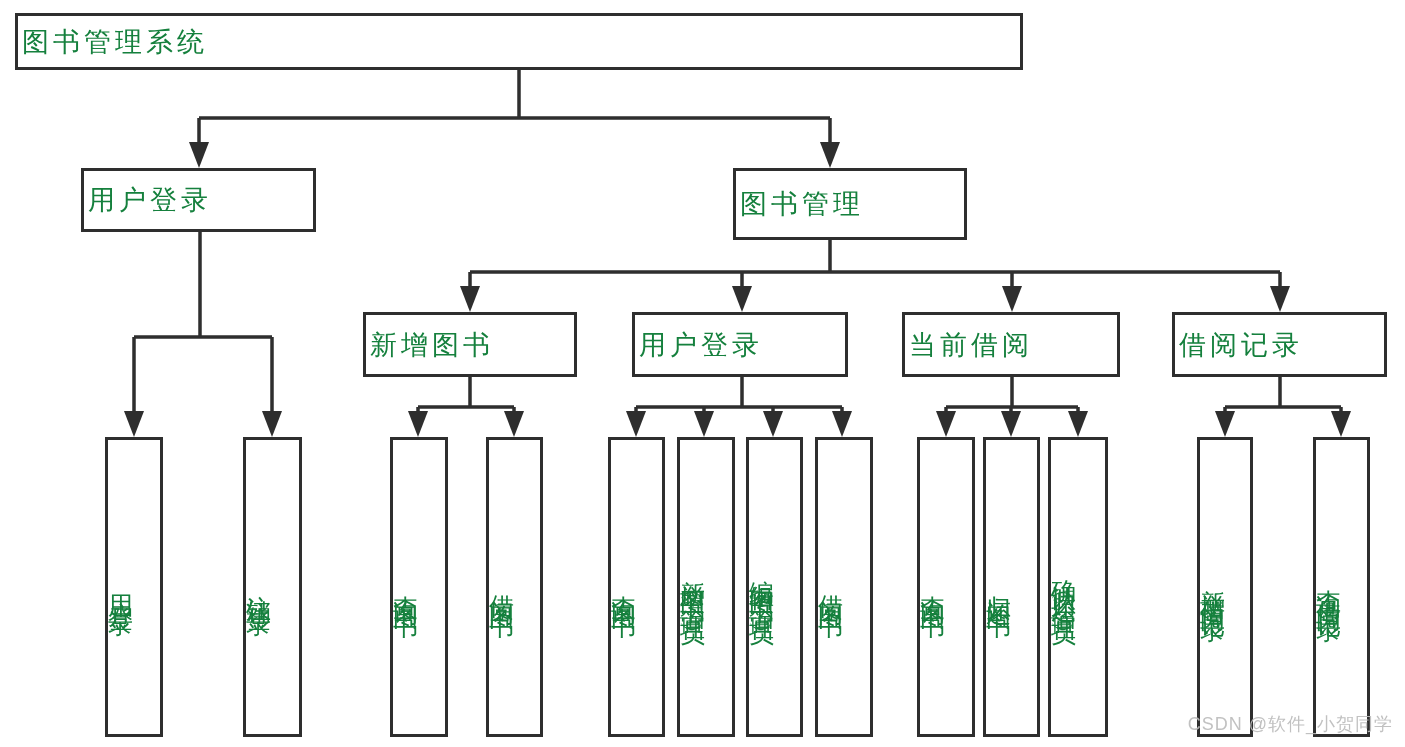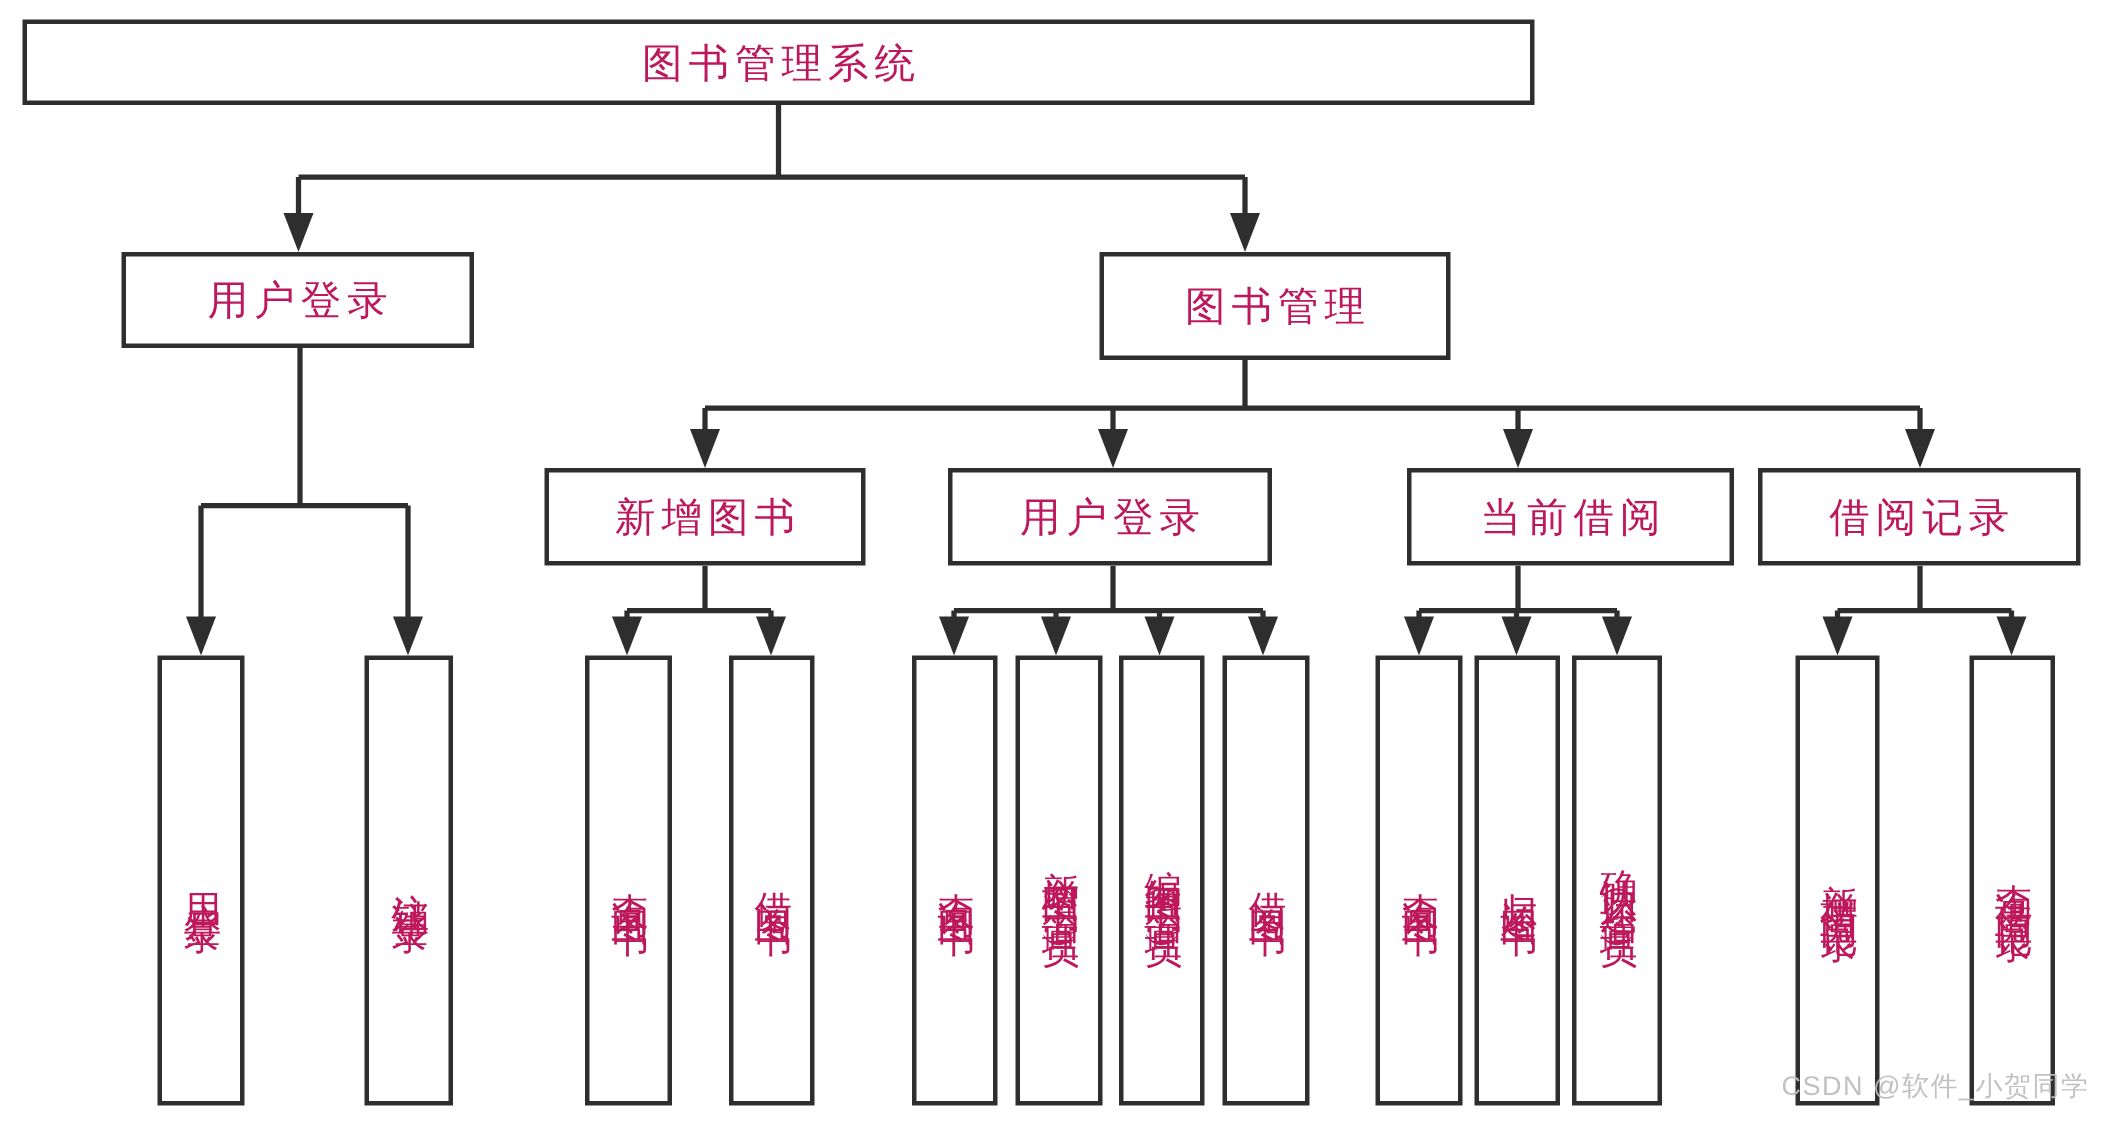--- a/index.html
+++ b/index.html
@@ -20,24 +20,23 @@
     left: 0; top: 0;
     width: 1405px;
     height: 747px;
     z-index: 1;
   }
   .node {
     position: absolute;
     box-sizing: border-box;
     border: 3px solid #2e2e2e;
     background: #ffffff;
-    color: #be185d;
+    color: #15803d;
     display: flex;
     align-items: center;
-    justify-content: center;
     z-index: 2;
   }
   .hlabel {
     font-size: 27px;
     letter-spacing: 4px;
     white-space: nowrap;
     text-indent: 4px; 
   }
   .vtext {
     writing-mode: vertical-rl;
@@ -113,21 +112,21 @@
   <div class="node" style="left:733px; top:168px; width:234px; height:72px;">
     <span class="hlabel">图书管理</span>
   </div>
 
   <div class="node" style="left:363px; top:312px; width:214px; height:65px;">
     <span class="hlabel">新增图书</span>
   </div>
   <div class="node" style="left:632px; top:312px; width:216px; height:65px;">
     <span class="hlabel">用户登录</span>
   </div>
-  <div class="node" style="left:938px; top:312px; width:218px; height:65px;">
+  <div class="node" style="left:902px; top:312px; width:218px; height:65px;">
     <span class="hlabel">当前借阅</span>
   </div>
   <div class="node" style="left:1172px; top:312px; width:215px; height:65px;">
     <span class="hlabel">借阅记录</span>
   </div>
 
   <div class="node" style="left:105px; top:437px; width:58px; height:300px;">
     <span class="vtext">用户登录</span>
   </div>
   <div class="node" style="left:243px; top:437px; width:59px; height:300px;">

